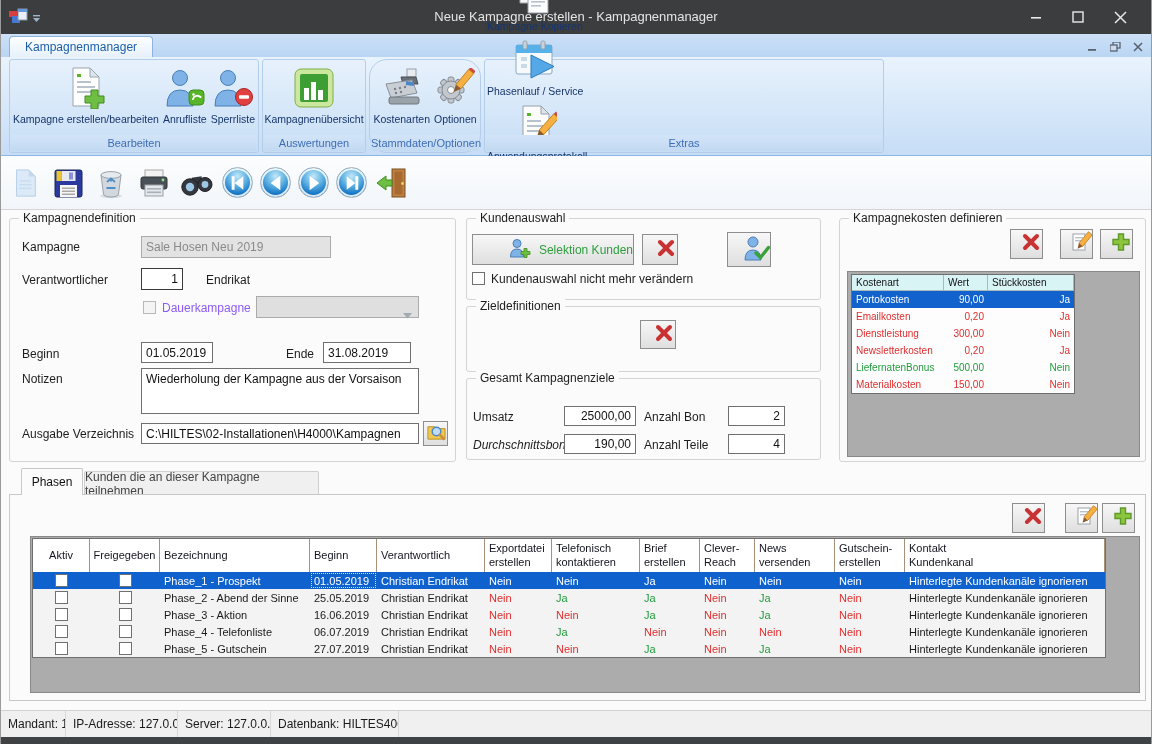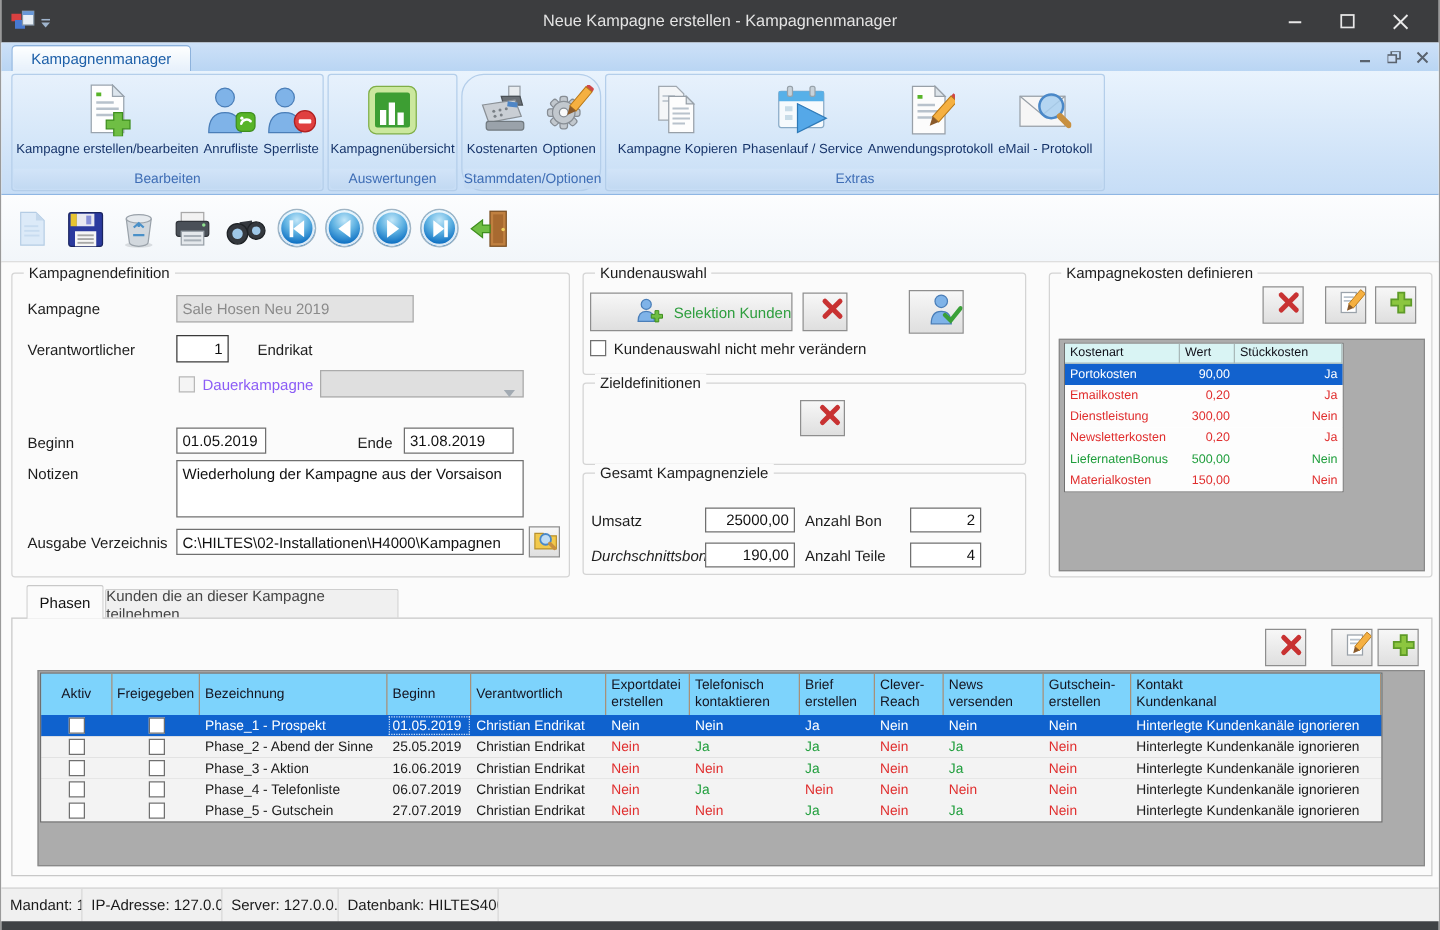--- a/index.html
+++ b/index.html
@@ -60,21 +60,21 @@
   .tone-red { color:#E02E2E; } .tone-green { color:#1F9E3C; }
 
   
   .ptab { position:absolute; font-size:12px; display:flex; align-items:center; justify-content:center; cursor:pointer; }
   .ptab.active { left:20px; top:258px; width:62px; height:27px; background:#FBFBFB; border:1px solid #C8C8C8; border-bottom:none; border-radius:2px 2px 0 0; color:#111; z-index:3; }
   .ptab.inactive { left:83px; top:261px; width:235px; height:24px; background:#F0F0F0; border:1px solid #CFCFCF; border-bottom:none; border-radius:2px 2px 0 0; color:#444; z-index:1; }
   .tabpage { position:absolute; left:8px; top:284px; width:1137px; height:207px; background:#FBFBFB; border:1px solid #C8C8C8; z-index:2; }
 
   
   .pgrid { position:absolute; left:1px; top:1px; width:1074px; border:1px solid #6F6F6F; background:#ACACAC; font-size:11px; }
-  .phead { display:flex; height:33px; background:#7dd3fc; color:#141420; }
+  .phead { display:flex; height:33px; background:#ffffff; color:#141420; }
   .ph { border-right:1px solid #A89078; display:flex; align-items:center; padding-left:4px; white-space:pre-line; line-height:1.25; overflow:hidden; }
   .prow { display:flex; height:17px; background:#F3F3F3; color:#1a1a1a; }
   .prow.sel { background:#0F62CE; color:#fff; }
   .pc { display:flex; align-items:center; padding-left:4px; overflow:hidden; white-space:nowrap; }
   .c1 { width:57px; justify-content:center; padding-left:0; } .c2 { width:70px; justify-content:center; padding-left:0; }
   .c3 { width:150px; } .c4 { width:67px; } .c5 { width:108px; } .c6 { width:67px; } .c7 { width:88px; }
   .c8 { width:60px; } .c9 { width:55px; } .c10 { width:80px; } .c11 { width:70px; } .c12 { width:200px; }
   .v-ja { color:#1F9E3C; } .v-nein { color:#E02E2E; }
   .prow.sel .v-ja, .prow.sel .v-nein, .prow.sel .tone-red, .prow.sel .tone-green { color:#fff; }
   .focus-cell { outline:1px dotted #CBDFF6; outline-offset:-2px; }
@@ -235,21 +235,21 @@
                 <rect x="24" y="0" width="6.5" height="20" fill="#F5B041" stroke="#B87818" stroke-width="0.8"></rect>
                 <polygon points="24,20 30.5,20 27.2,27" fill="#8A5A2A"></polygon>
               </g>
             </svg>
         </div>
         <div class="rlabel">Optionen</div>
       </div>
       <div class="caption">Stammdaten/Optionen</div>
     </div>
 
-    <div class="rgroup" style="left:483px; width:400px;">
+    <div class="rgroup" style="left:483px; width:400px;flex-direction:column;">
       <div class="ritem">
         <div class="ric">
           <svg width="40" height="40" viewBox="0 0 40 40">
               <path d="M5 1 h14 l6 6 v21 H5 z" fill="#F4F6F8" stroke="#A0A8B0"></path>
               <rect x="8" y="8" width="10" height="1.6" fill="#C4CCd4"></rect>
               <rect x="8" y="12" width="12" height="1.6" fill="#C4CCD4"></rect>
               <path d="M13 9 h14 l6 6 v23 H13 z" fill="#FDFDFD" stroke="#98A0A8"></path>
               <path d="M27 9 l6 6 h-6 z" fill="#DDE4EA" stroke="#98A0A8"></path>
               <rect x="16" y="18" width="13" height="1.6" fill="#B8C2CC"></rect>
               <rect x="16" y="22" width="14" height="1.6" fill="#B8C2CC"></rect>

